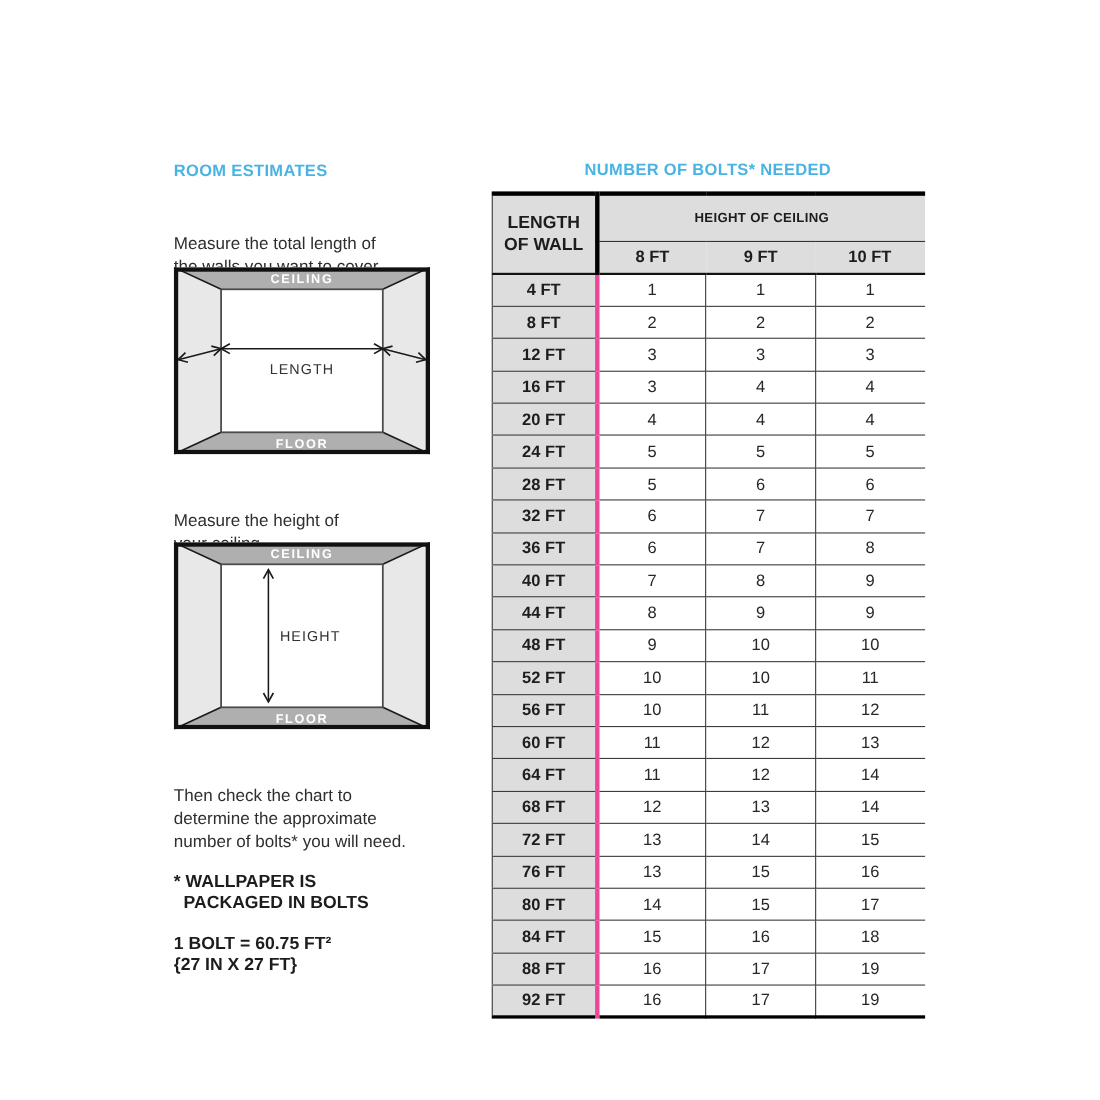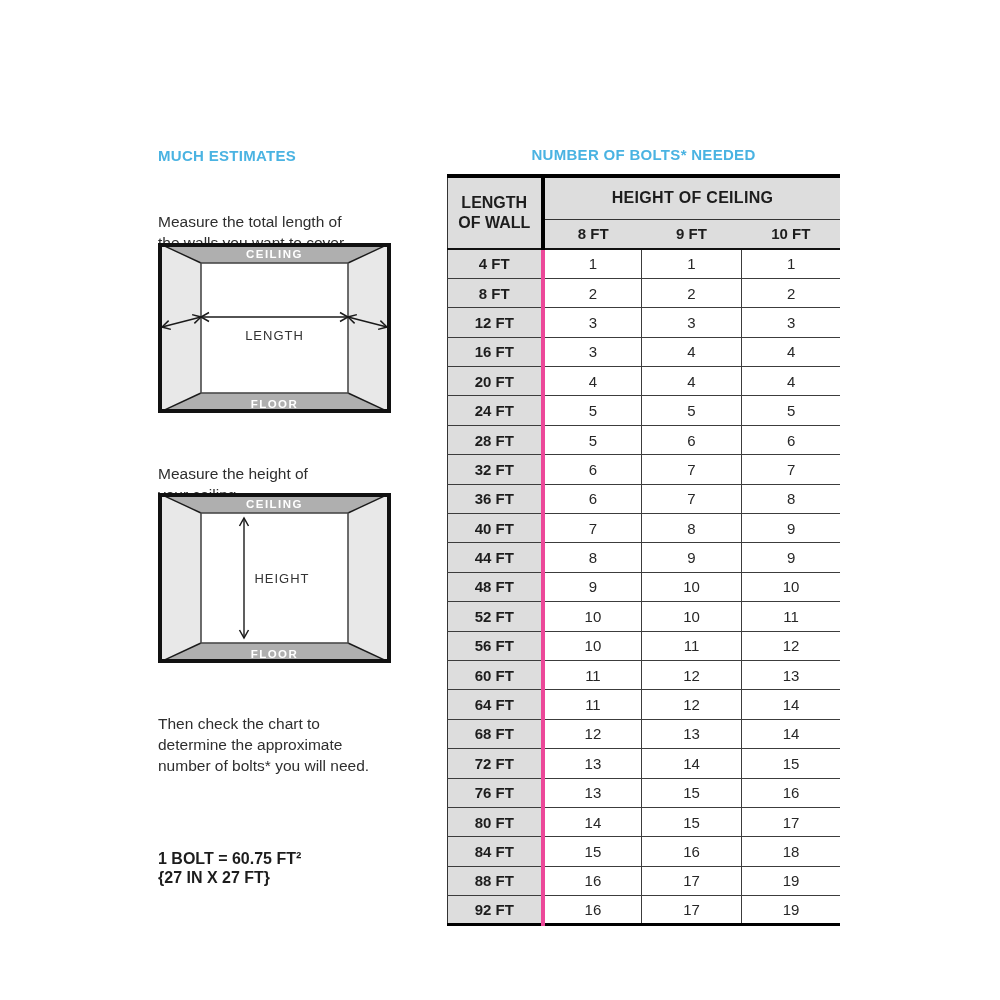--- a/index.html
+++ b/index.html
@@ -59,21 +59,21 @@
   }
   col.c-len{width:95px;}
   col.c-ft{width:99.33px;}
   th,td{text-align:center;vertical-align:middle;}
   th.corner{
     background:var(--header-bg);border-right:4px solid #000;border-bottom:2px solid #111;
     font-size:16px;line-height:20px;white-space:pre-line;color:var(--ink);
   }
   th.group{
     background:var(--header-bg);border-bottom:1px solid #333;
-    height:43px;font-size:16px;letter-spacing:.3px;color:var(--ink);
+    height:43px;font-size:12px;letter-spacing:.3px;color:var(--ink);
   }
   tr.subhead th{
     background:var(--header-bg);border-bottom:2px solid #111;
     height:30px;font-size:15px;color:var(--ink);
   }
   tbody th{
     background:var(--header-bg);font-weight:bold;font-size:15px;color:var(--ink);
     border-right:4px solid #ec4899;border-bottom:1px solid var(--grid);height:29.4px;
   }
   tbody td{
@@ -81,21 +81,21 @@
     border-right:1px solid var(--grid);border-bottom:1px solid var(--grid);
   }
   tbody td:last-child{border-right:none;}
 </style>
 </head>
 <body>
 
 <div class="page">
 
 
-  <div class="section-heading left-heading">MUCH ESTIMATES</div>
+  <div class="section-heading left-heading">ROOM ESTIMATES</div>
 
   <p class="step step1">Measure the total length of
 the walls you want to cover.</p>
 
   <svg class="diagram diagram1" viewBox="0 0 233 170">
     <defs>
       <marker id="ah1" markerWidth="14" markerHeight="14" refX="10" refY="6" orient="auto-start-reverse" markerUnits="userSpaceOnUse">
         <path d="M2,1.5 L10,6 L2,10.5" fill="none" stroke="#1a1a1a" stroke-width="1.5"></path>
       </marker>
     </defs>
@@ -137,20 +137,22 @@
     <text x="116.5" y="164.5" text-anchor="middle" class="band-label">FLOOR</text>
     <line x1="86" y1="25" x2="86" y2="145" class="arrow" marker-start="url(#ah2)" marker-end="url(#ah2)"></line>
     <text x="124" y="90" text-anchor="middle" class="dim-label">HEIGHT</text>
     <rect x="2" y="2" width="229" height="166" class="frame"></rect>
   </svg>
 
   <p class="step step3">Then check the chart to
 determine the approximate
 number of bolts* you will need.</p>
 
+  <p class="footnote fn1">* WALLPAPER IS
+&nbsp;&nbsp;PACKAGED IN BOLTS</p>
   <p class="footnote fn2">1 BOLT = 60.75 FT²
 {27 IN X 27 FT}</p>
 
   <div class="table-wrap">
     <div class="section-heading table-heading">NUMBER OF BOLTS* NEEDED</div>
     <table class="bolts">
       <colgroup>
         <col class="c-len">
           <col class="c-ft">
           <col class="c-ft">

